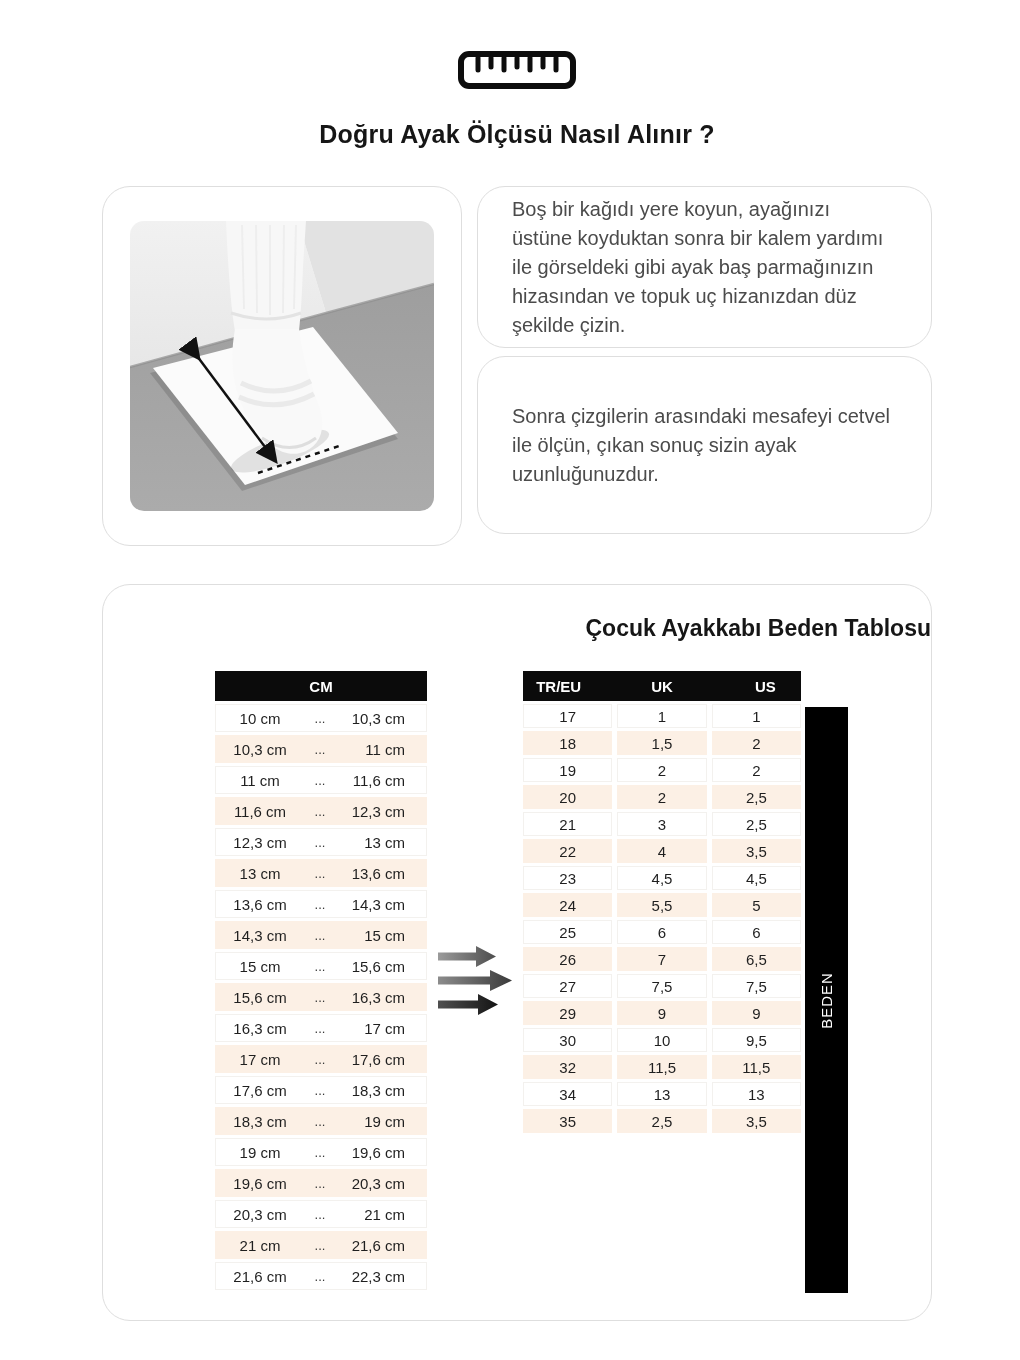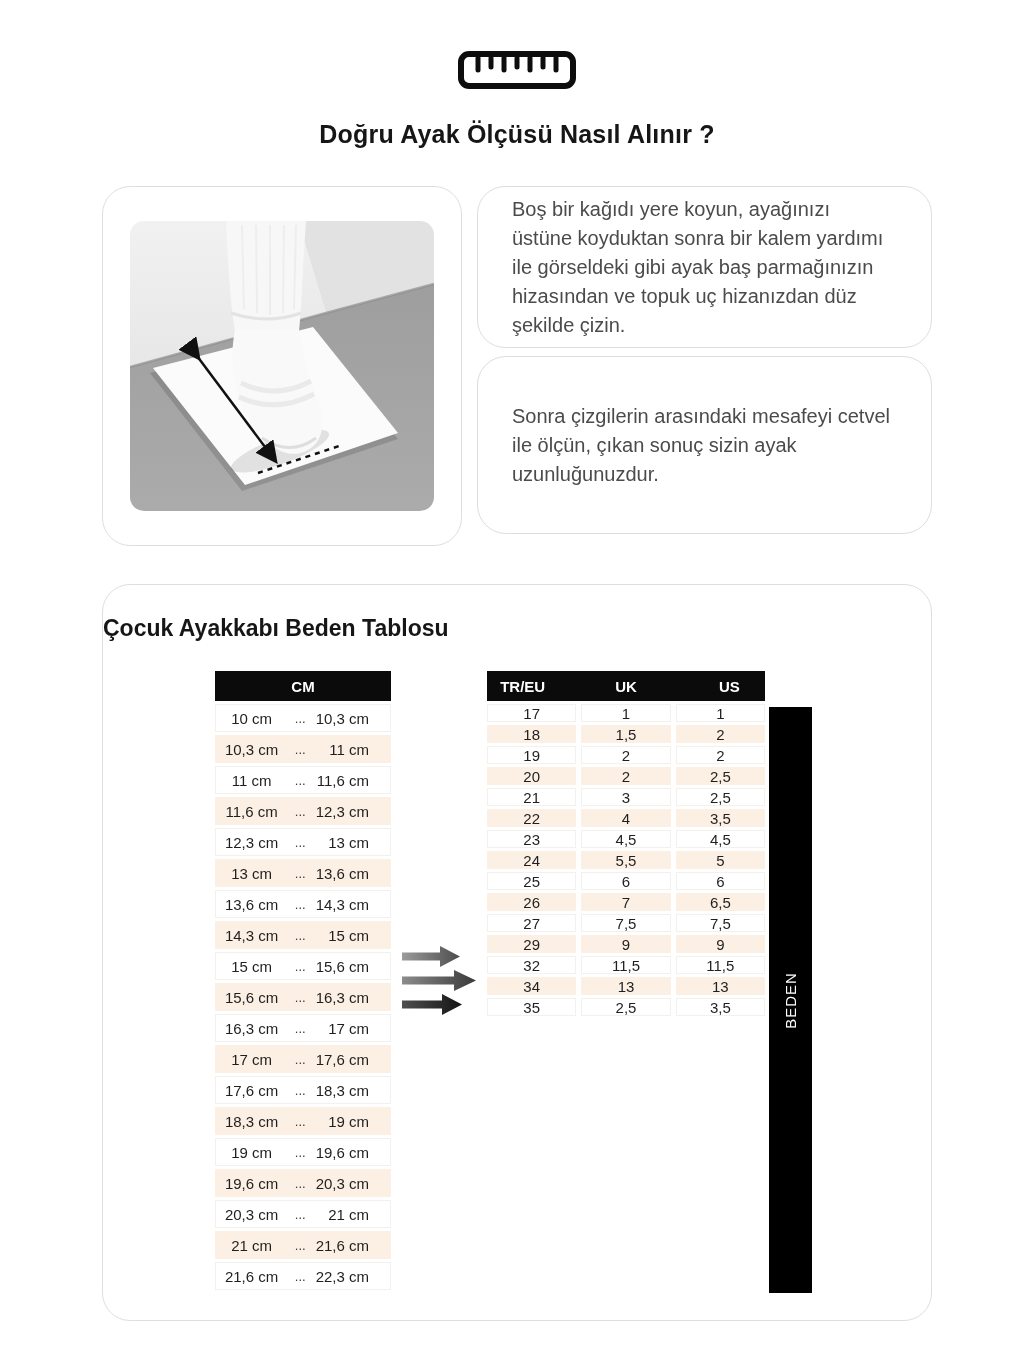--- a/index.html
+++ b/index.html
@@ -30,39 +30,39 @@
     display:flex; align-items:center; justify-content:center;
   }
   .image-card svg { border-radius:14px; display:block; }
   .text-col { display:flex; flex-direction:column; gap:8px; flex:1; }
   .text-card {
     padding:14px 38px 14px 34px;
     font-size:20px; line-height:29px; color:#4b4b4b;
     display:flex; align-items:center;
   }
   .text-card.first  { height:162px; }
-  .text-card.second { height:178px;border-radius:29px; }
+  .text-card.second { height:178px; }
 
   
   .table-card { margin:38px 95px 0; height:737px; }
   .table-title {
-    margin:30px 0 0; text-align:left;
+    margin:30px 0 0; text-align:right;
     font-size:23px; font-weight:bold; color:#161616;
   }
   .tables { display:flex; align-items:flex-start; margin-top:29px; padding-left:112px; }
 
   .tbl-header {
     background:#0b0b0b; color:#ffffff; height:30px;
     display:flex; align-items:center; justify-content:center;
     font-size:15px; font-weight:bold;
   }
   .tbl-body { display:flex; flex-direction:column; gap:3px; margin-top:3px; }
 
   
-  .cm-table { width:176px; flex:none; }
+  .cm-table { width:212px; flex:none; }
   .cm-row {
     display:flex; align-items:center; height:28px;
     background:#fff; border:1px solid #f3f1ee;
     font-size:15px; color:#1f1f1f;
   }
   .cm-row:nth-child(even) { background:#fcf0e5; border-color:#fcf0e5; }
   .cm-from { width:88px; text-align:center; }
   .cm-sep  { width:32px; text-align:center; font-size:13px; color:#3a3a3a; }
   .cm-to   { width:90px; text-align:right; padding-right:21px; }
 
@@ -70,21 +70,21 @@
   .arrows-gap {
     width:96px; flex:none; align-self:stretch;
     display:flex; align-items:center; justify-content:center;
     height:619px;
   }
 
   
   .size-table { width:278px; flex:none; }
   .size-header { justify-content:space-around;gap:32px; }
   .size-header span { flex:1; text-align:center; }
-  .size-row { display:flex; gap:5px; height:18px; }
+  .size-row { display:flex; gap:5px; height:24px; }
   .size-row .cell {
     flex:1; display:flex; align-items:center; justify-content:center;
     background:#fff; border:1px solid #f3f1ee;
     font-size:15px; color:#1f1f1f;
   }
   .size-row:nth-child(even) .cell { background:#fcf0e5; border-color:#fcf0e5; }
 
   
   .beden-bar {
     width:43px; height:586px; flex:none;
@@ -374,20 +374,25 @@
               <span class="cell">27</span>
               <span class="cell">7,5</span>
               <span class="cell">7,5</span>
             </div>
             <div class="size-row">
               <span class="cell">29</span>
               <span class="cell">9</span>
               <span class="cell">9</span>
             </div>
             <div class="size-row">
+              <span class="cell">30</span>
+              <span class="cell">10</span>
+              <span class="cell">9,5</span>
+            </div>
+            <div class="size-row">
               <span class="cell">32</span>
               <span class="cell">11,5</span>
               <span class="cell">11,5</span>
             </div>
             <div class="size-row">
               <span class="cell">34</span>
               <span class="cell">13</span>
               <span class="cell">13</span>
             </div>
             <div class="size-row">

